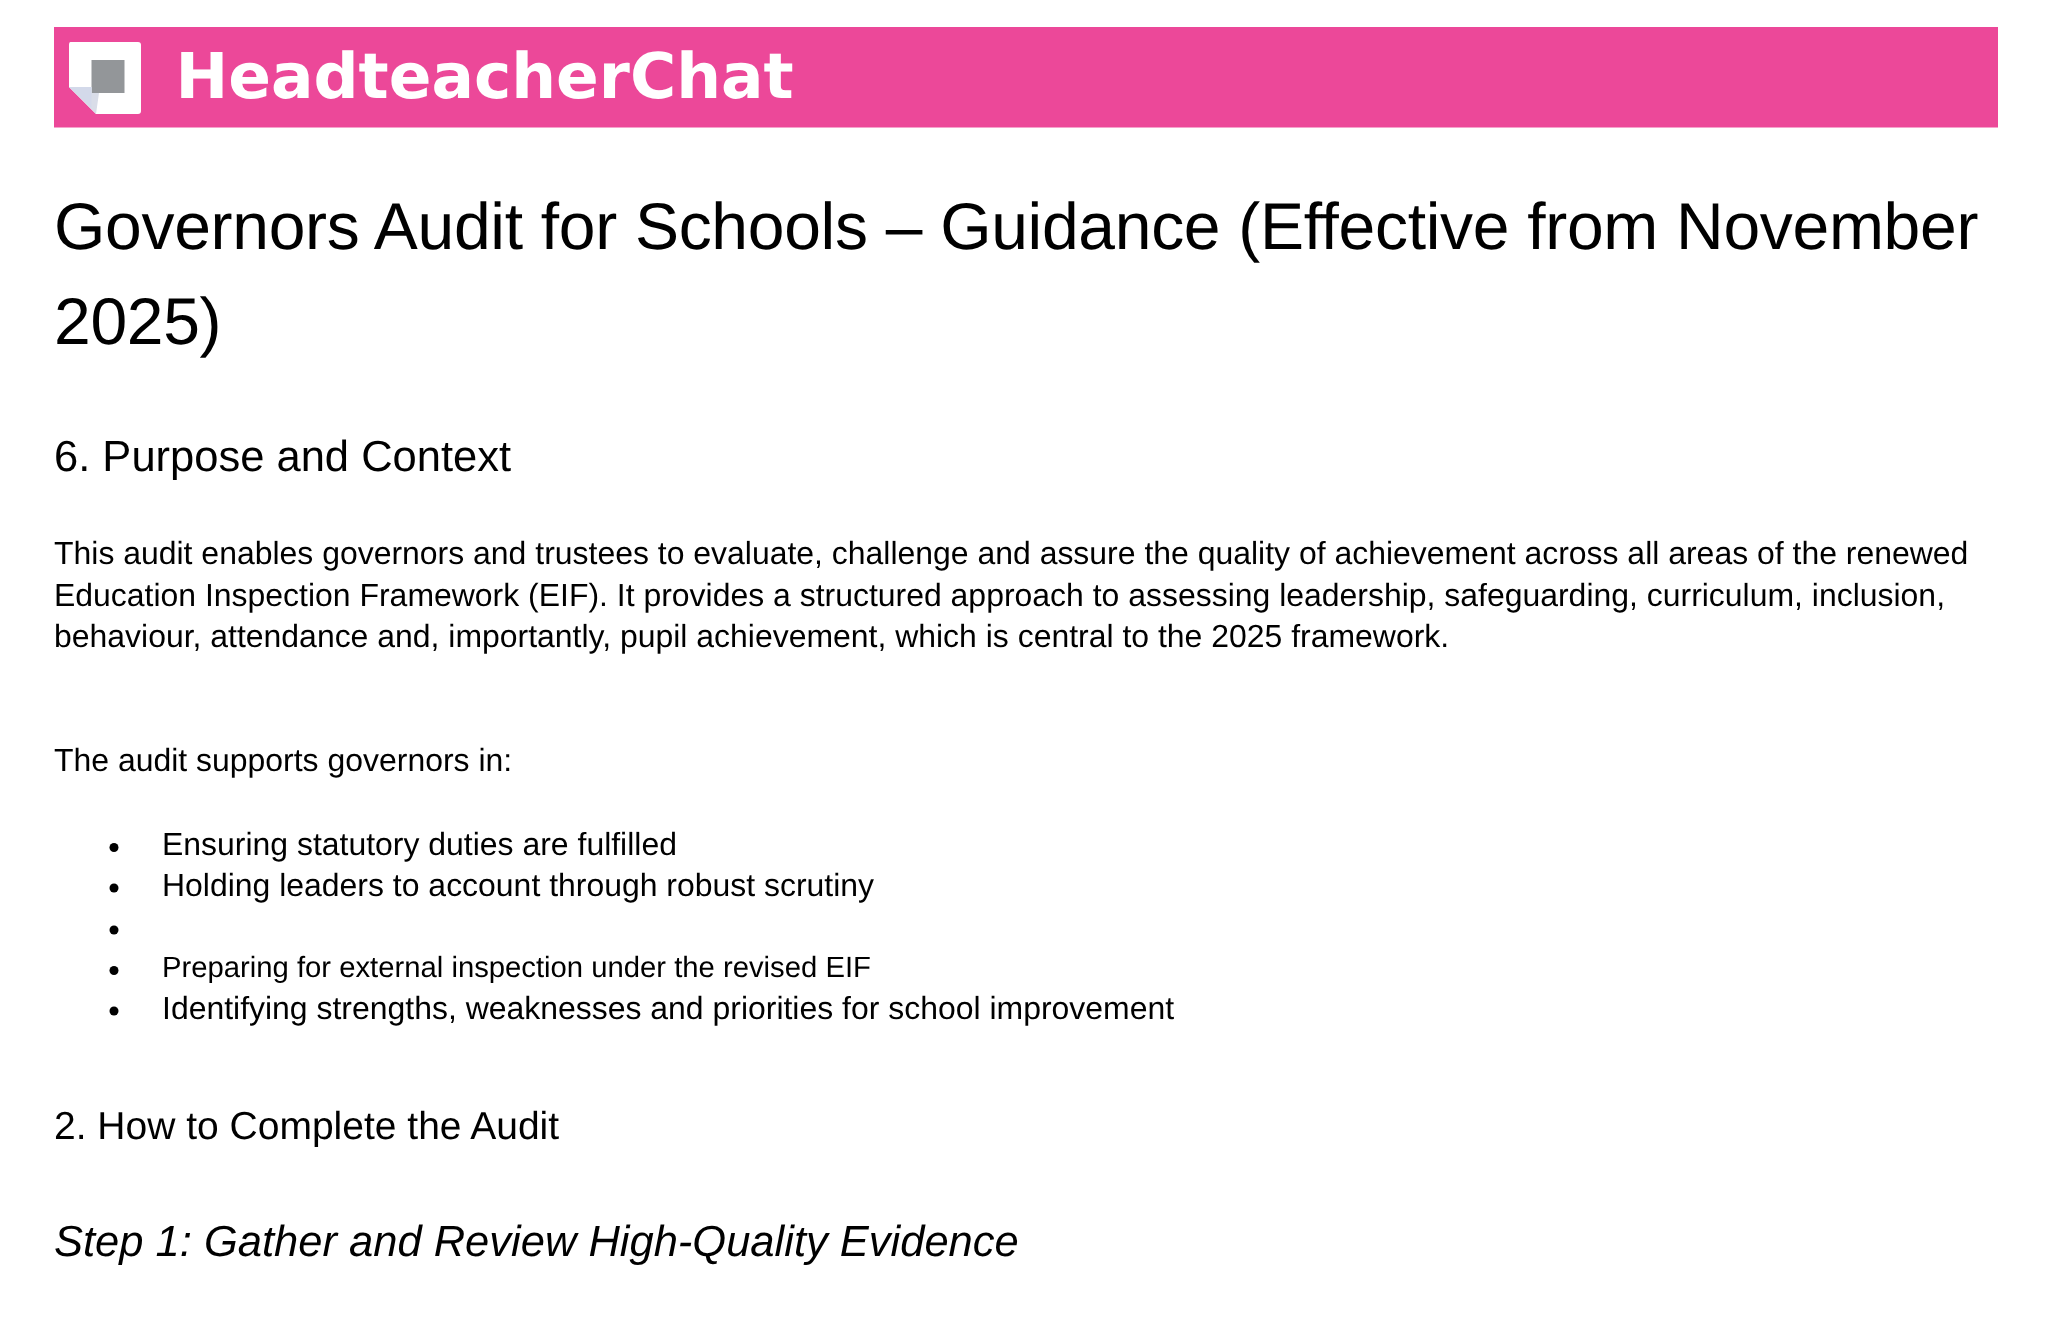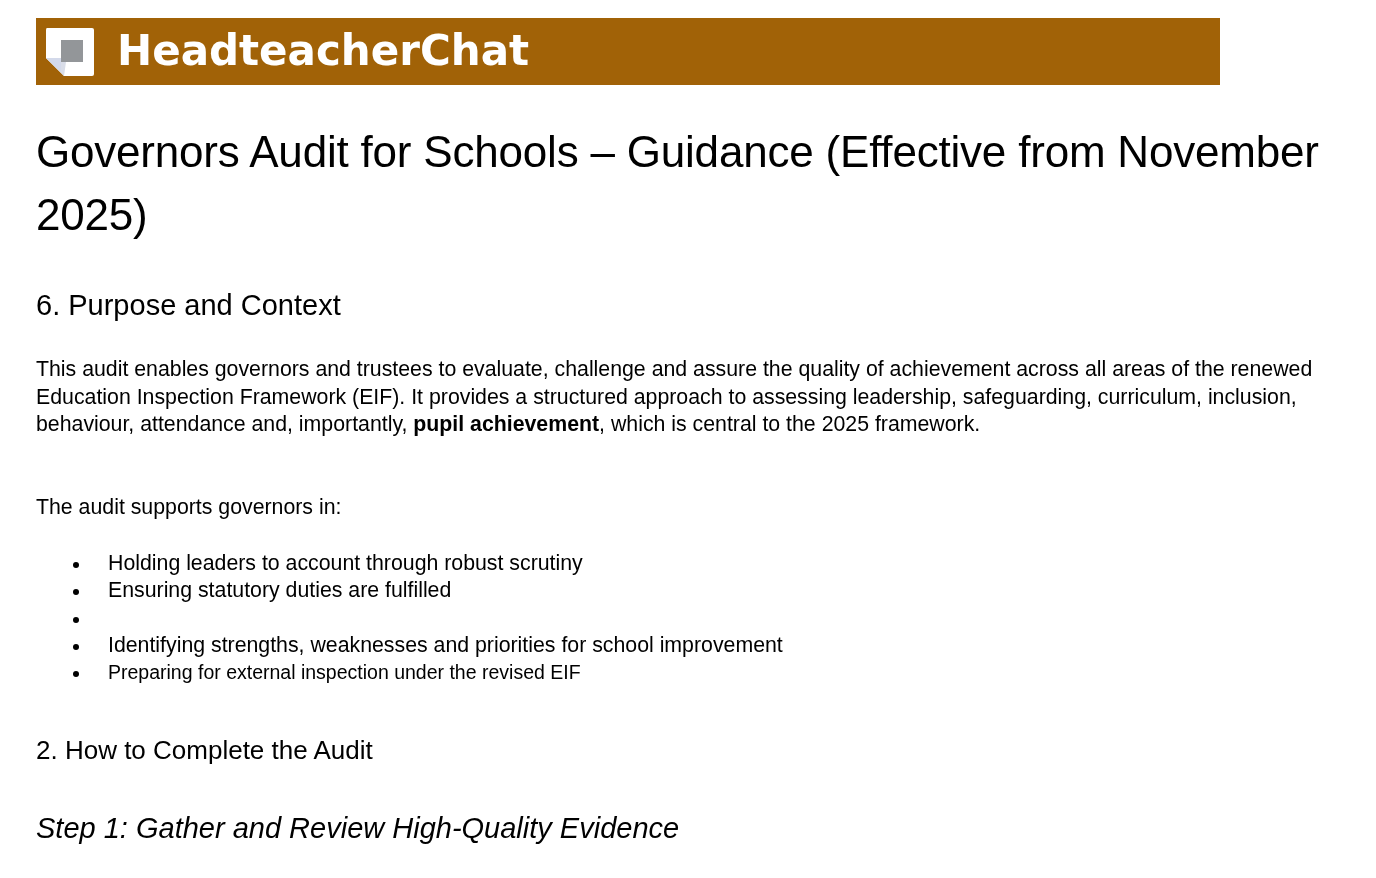--- a/index.html
+++ b/index.html
@@ -12,23 +12,23 @@
       height: 878px;
       overflow: hidden;
       position: relative;
       font-family: "Liberation Sans", sans-serif;
       color: #000000;
     }
     .brand-bar {
       position: absolute;
       left: 36px;
       top: 18px;
-      width: 1184px;
+      width: 1296px;
       height: 67px;
-      background: #a16207;
+      background: #ec4899;
     }
     .brand-logo {
       position: absolute;
       left: 8px;
       top: 8px;
       width: 52px;
       height: 52px;
     }
     .brand-name {
       position: absolute;
@@ -80,21 +80,21 @@
     }
     .para {
       position: absolute;
       left: 0;
       width: 1290px;
       margin: 0;
       font-size: 21.3px;
       line-height: 27.5px;
     }
     .para b {
-      font-weight: bold;
+      font-weight: normal;
     }
     .bullets {
       position: absolute;
       left: 0;
       top: 550px;
       margin: 0;
       padding: 0;
       list-style: none;
     }
     .bullet {
@@ -139,35 +139,35 @@
 
   <h2 class="h2-small" style="top:288px;">6. Purpose and Context</h2>
 
   <p class="para" style="top:356px;"><span>This audit enables governors and trustees to evaluate, challenge and assure the quality of achievement across all areas of the renewed Education Inspection Framework (EIF). It provides a structured approach to assessing leadership, safeguarding, curriculum, inclusion, behaviour, attendance and, importantly, </span><b>pupil achievement</b><span>, which is central to the 2025 framework.</span></p>
 
   <p class="para" style="top:494px;">The audit supports governors in:</p>
 
   <ul class="bullets">
     <li class="bullet">
       <span class="bullet-dot"></span>
+      <span>Ensuring statutory duties are fulfilled</span>
+    </li>
+    <li class="bullet">
+      <span class="bullet-dot"></span>
       <span>Holding leaders to account through robust scrutiny</span>
     </li>
     <li class="bullet">
       <span class="bullet-dot"></span>
-      <span>Ensuring statutory duties are fulfilled</span>
     </li>
-    <li class="bullet">
+    <li class="bullet small">
       <span class="bullet-dot"></span>
+      <span>Preparing for external inspection under the revised EIF</span>
     </li>
     <li class="bullet">
       <span class="bullet-dot"></span>
       <span>Identifying strengths, weaknesses and priorities for school improvement</span>
-    </li>
-    <li class="bullet small">
-      <span class="bullet-dot"></span>
-      <span>Preparing for external inspection under the revised EIF</span>
     </li>
   </ul>
 
   <h2 class="h2-large" style="top:728px;">2. How to Complete the Audit</h2>
 
   <h3 class="h2-small" style="top:811px;font-style:italic;">Step 1: Gather and Review High-Quality Evidence</h3>
 </div>
 
 </body></html>

